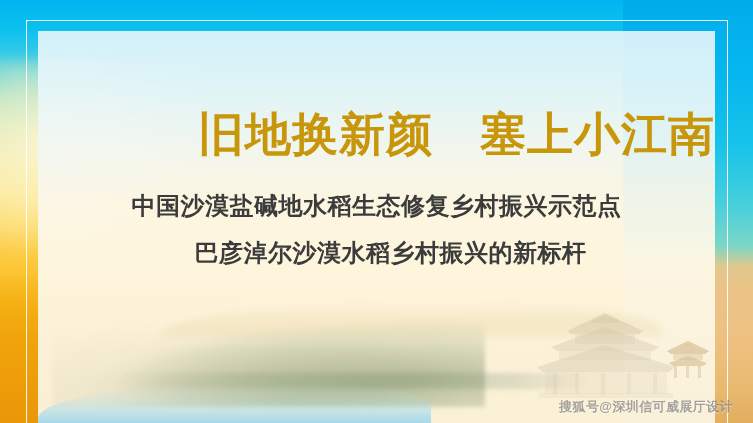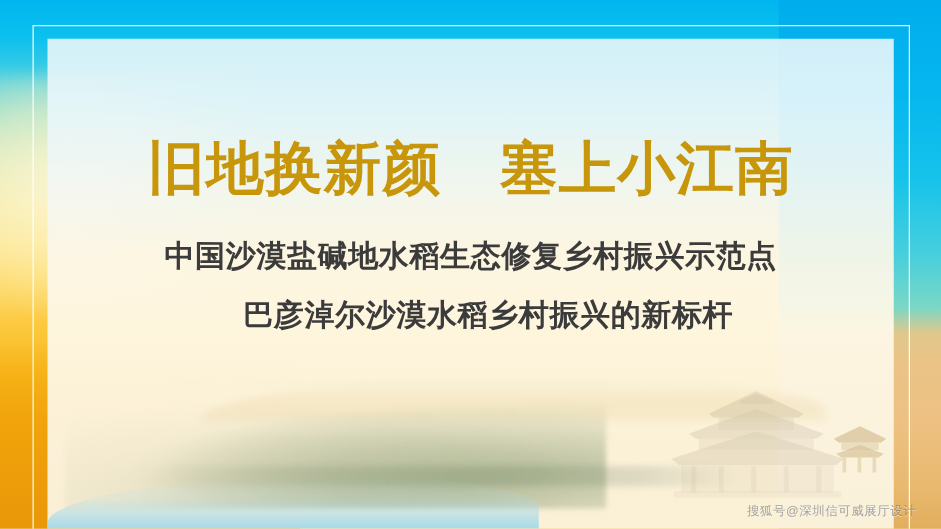--- a/index.html
+++ b/index.html
@@ -198,20 +198,21 @@
   }
   .title {
     margin: 0;
     padding-top: 78px;
     font-size: 46px;
     line-height: 1.1;
     font-weight: 700;
     letter-spacing: 1px;
     color: #c8960b;
     white-space: pre;
+    text-align: right;
   }
   .subtitle-wrap {
     margin-top: 30px;
   }
   .subtitle {
     margin: 0;
     font-size: 24px;
     line-height: 1.34;
     font-weight: 700;
     letter-spacing: 0.5px;
@@ -221,22 +222,22 @@
   .subtitle + .subtitle {
     margin-top: 15px;
     padding-left: 28px;
   }
 
   
   .watermark {
     position: absolute;
     right: 20px;
     bottom: 7px;
-    font-size: 10px;
-    font-weight: 400;
+    font-size: 13px;
+    font-weight: 700;
     color: rgba(108,108,108,0.62);
     letter-spacing: 0.4px;
     text-shadow: 0 1px 0 rgba(255,255,255,0.55);
     white-space: nowrap;
   }
 </style>
 </head>
 <body>
 
 <div id="slide">

